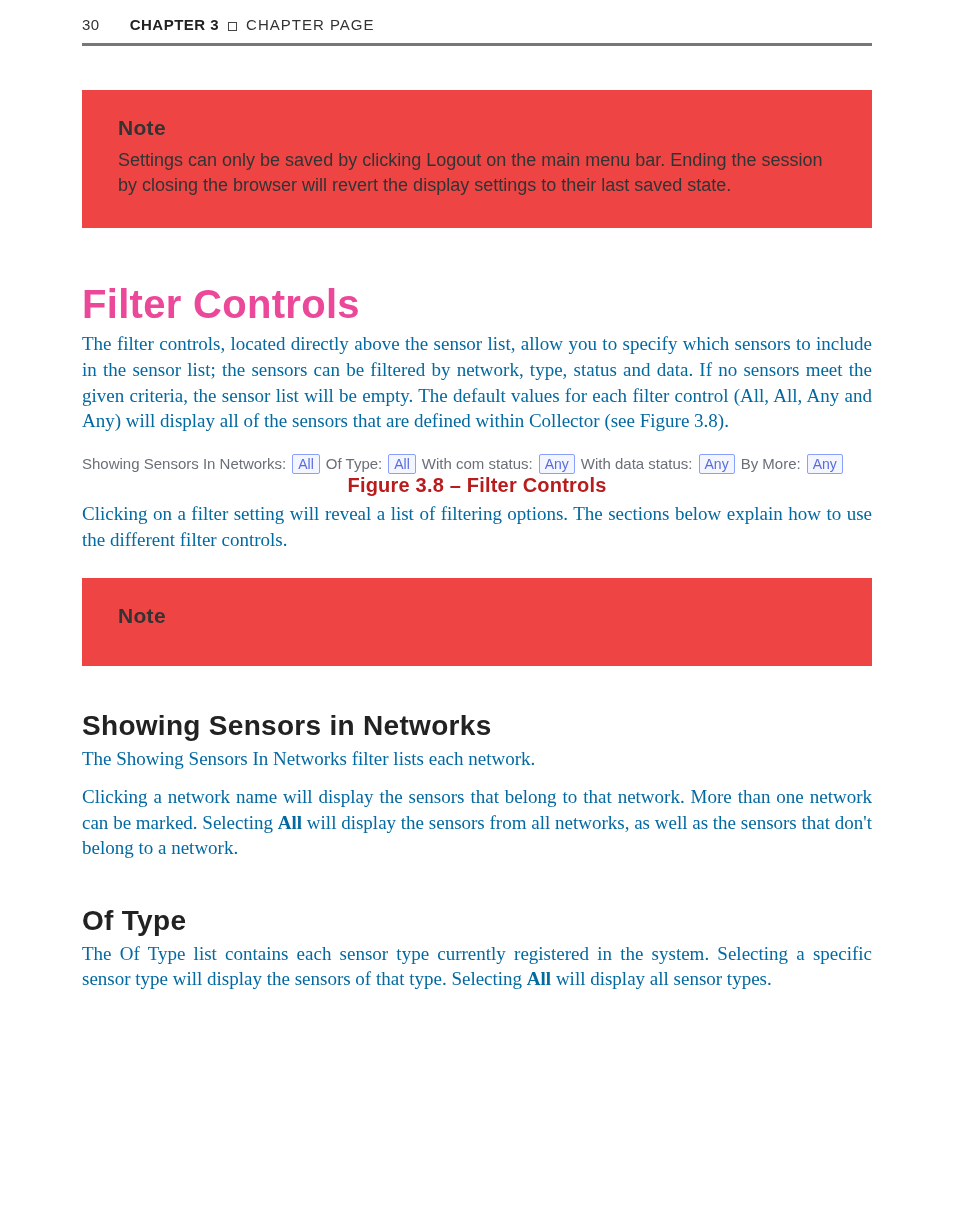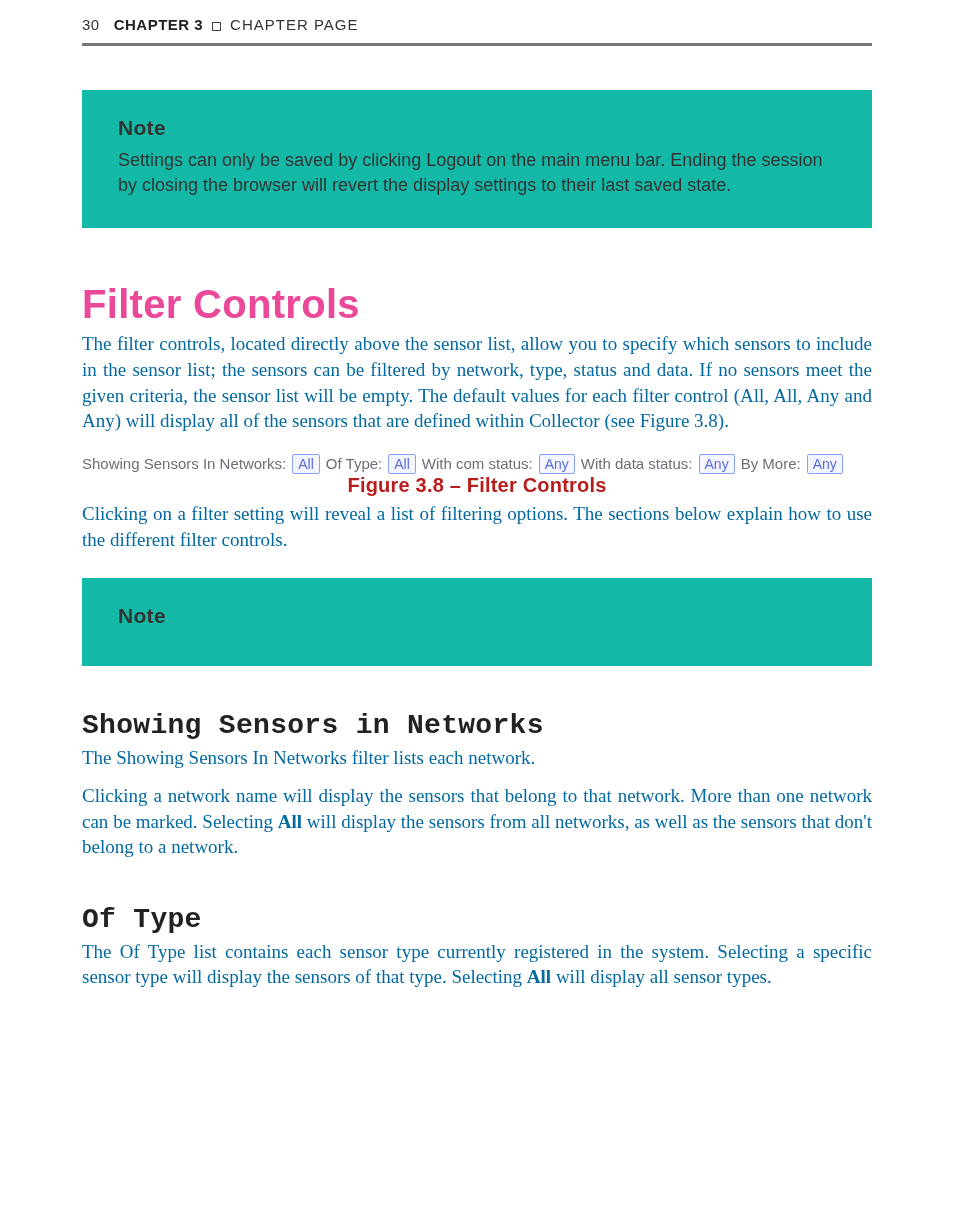--- a/index.html
+++ b/index.html
@@ -1,29 +1,29 @@
 <!DOCTYPE html>
 <html><head>
 <meta charset="utf-8">
 <style>
   * { box-sizing: border-box; margin: 0; padding: 0; }
   html, body { width: 954px; background: #fff; font-family: Georgia, 'Times New Roman', serif; color: #222; }
   .page { width: 954px; min-height: 1227px; padding: 16px 82px 60px 82px; position: relative; }
-  .header-row { display: flex; align-items: baseline; gap: 14px; font-family: 'Arial Narrow', Arial, sans-serif; letter-spacing: 0.5px; }
+  .header-row { display: flex; align-items: baseline; gap: 30px; font-family: 'Arial Narrow', Arial, sans-serif; letter-spacing: 0.5px; }
   .page-num { font-size: 15px; color: #333; }
   .chapter-label { font-weight: 700; font-size: 15px; color: #222; }
   .section-label { font-size: 15px; color: #333; letter-spacing: 1px; }
   .square { display: inline-block; width: 9px; height: 9px; border: 1.3px solid #444; margin: 0 4px -1px 4px; }
   .rule { height: 3px; background: #777; margin-top: 9px; }
-  .note-box { background: #14b8a6; padding: 26px 44px 30px 36px; margin-top: 44px; }
+  .note-box { background: #ef4444; padding: 26px 44px 30px 36px; margin-top: 44px; }
   .note-title { font-family: 'Arial Narrow', Arial, sans-serif; font-weight: 700; font-size: 21px; color: #333; margin-bottom: 8px; letter-spacing: 0.3px; }
   .note-body { font-family: 'Arial Narrow', Arial, sans-serif; font-size: 18px; line-height: 1.4; color: #333; }
   .note-body b { font-weight: 400; }
   h1.sec { font-family: 'Arial Narrow', Arial, sans-serif; font-weight: 800; font-size: 40px; color: #ec4899; margin-top: 54px; letter-spacing: 0.3px; }
-  h2.sub { font-family: Liberation Mono, monospace; font-weight: 700; font-size: 28px; color: #222; margin-top: 44px; letter-spacing: 0.3px; }
+  h2.sub { font-family: Liberation Sans, sans-serif; font-weight: 700; font-size: 28px; color: #222; margin-top: 44px; letter-spacing: 0.3px; }
   p.body { font-size: 19px; line-height: 1.35; margin-top: 4px; text-align: justify; color: #0369a1; }
   p.body b { font-weight: 700; }
   .figure-bar { margin-top: 20px; display: flex; align-items: center; gap: 6px; font-family: Arial, sans-serif; font-size: 15px; color: #6b6f78; flex-wrap: nowrap; white-space: nowrap; }
   .pill { display: inline-block; border: 1px solid #8aa0ff; border-radius: 2px; background: #f3f6ff; color: #5a6bdd; padding: 0 5px; font-size: 14px; line-height: 18px; }
   .fig-cap { font-family: 'Arial Narrow', Arial, sans-serif; font-weight: 700; font-size: 20px; text-align: center; margin-top: 0; color: #b91c1c; letter-spacing: 0.2px; }
   .spacer-sm { height: 8px; }
 </style>
 </head>
 <body>
 

